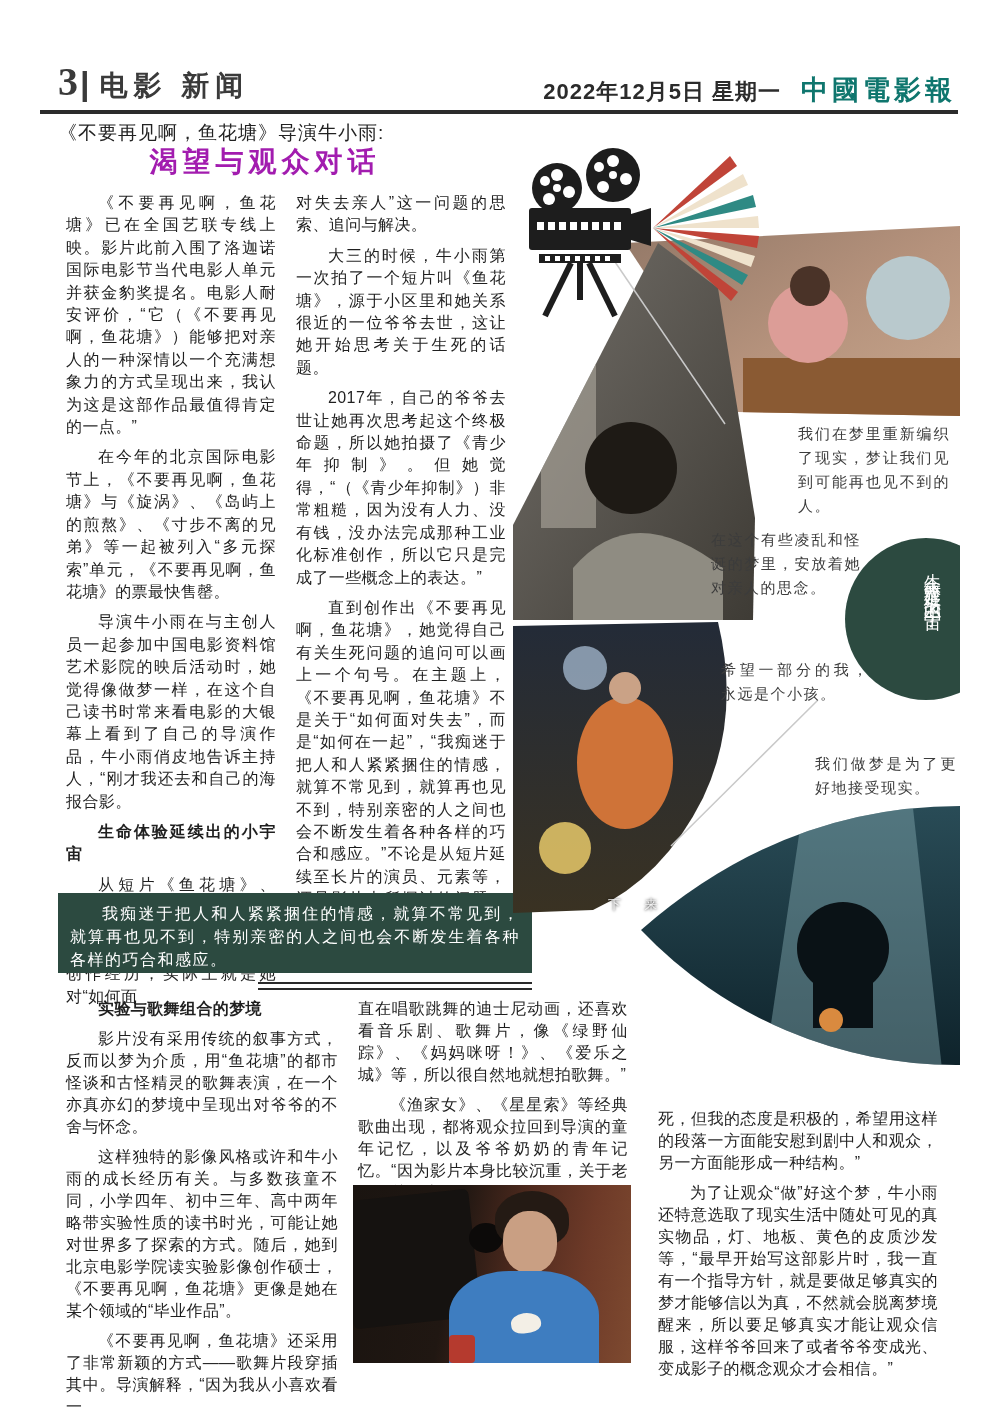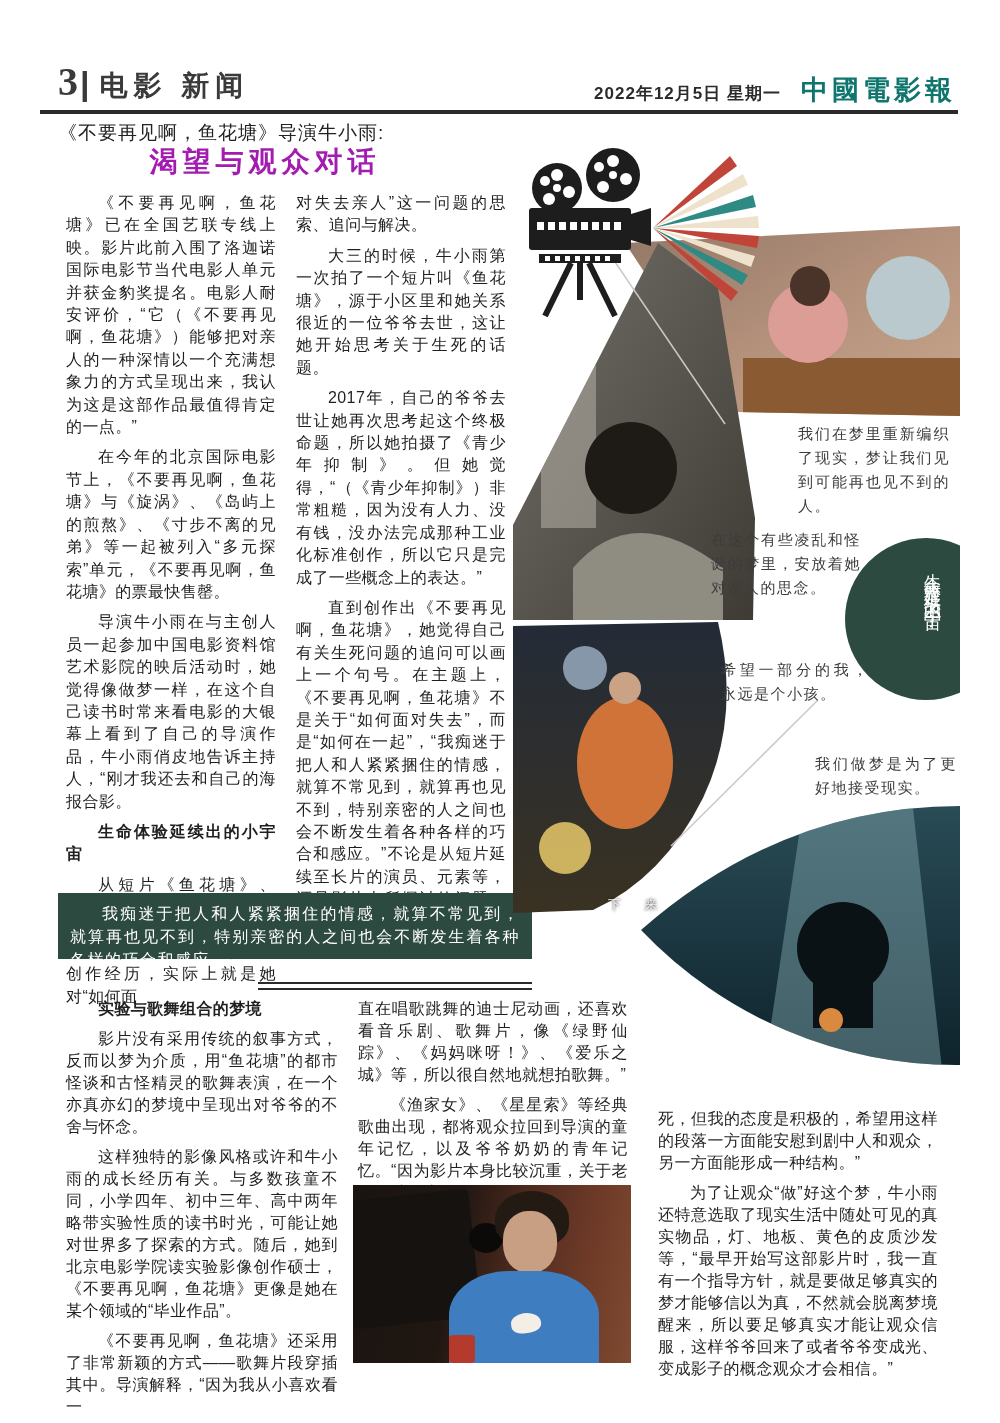--- a/index.html
+++ b/index.html
@@ -7,41 +7,41 @@
     position:relative;width:1000px;height:1423px;background:#ffffff;
     margin:0 auto;overflow:hidden;
     font-family:"Liberation Sans","DejaVu Sans",sans-serif;color:#1f1f1f;
   }
   
   .hdr-left{position:absolute;left:58px;top:58px;display:flex;align-items:baseline;color:#3a3a3a;}
   .hdr-pageno{font-size:40px;font-weight:bold;font-family:"Liberation Serif","DejaVu Serif",serif;}
   .hdr-bar{font-size:34px;font-weight:bold;margin:0 10px 0 2px;color:#3a3a3a;}
   .hdr-section{font-size:28px;font-weight:bold;letter-spacing:6px;}
   .hdr-right{position:absolute;right:44px;top:72px;display:flex;align-items:baseline;gap:20px;}
-  .hdr-date{font-size:17px;font-weight:bold;color:#2b2b2b;letter-spacing:1px;}
+  .hdr-date{font-size:22px;font-weight:bold;color:#2b2b2b;letter-spacing:1px;}
   .hdr-masthead{font-size:27px;font-weight:bold;color:#0f766e;
     font-family:"Liberation Serif","DejaVu Serif",serif;letter-spacing:4px;}
   .hdr-rule{position:absolute;left:40px;top:110px;width:918px;height:4px;background:#2b2b2b;}
   
   .kicker{position:absolute;left:58px;top:120px;font-size:19px;color:#222;letter-spacing:1px;}
   .headline{position:absolute;left:100px;top:143px;width:330px;text-align:center;
     font-size:28px;font-weight:bold;color:#a21caf;letter-spacing:5px;}
   
   .col{position:absolute;font-size:16px;line-height:22.4px;text-align:justify;
     letter-spacing:0.4px;color:#1f1f1f;}
   .col p{margin:8px;}
   .col p.ind{text-indent:2em;}
   .col p.sub{text-indent:2em;font-weight:bold;}
   .tcol1{left:58px;top:184px;width:226px;}
   .tcol2{left:288px;top:184px;width:226px;}
   .bcol1{left:58px;top:990px;width:288px;line-height:22px;}
   .bcol2{left:350px;top:990px;width:286px;line-height:22px;}
   .bcol3{left:650px;top:1100px;width:296px;line-height:22px;}
   
-  .quote-box{position:absolute;left:58px;top:893px;width:474px;height:66px;
+  .quote-box{position:absolute;left:58px;top:893px;width:474px;height:80px;
     background:#2c4a40;color:#fff;box-sizing:border-box;padding:9px 12px 0 12px;
     font-family:"Liberation Serif","DejaVu Serif",serif;font-size:16px;line-height:23px;
     letter-spacing:1.5px;text-align:justify;}
   .quote-text{text-indent:2em;margin:0;}
   .quote-attr{margin:0;text-align:right;padding-right:72px;letter-spacing:2px;}
   .dbl-rule{position:absolute;left:258px;top:982px;width:274px;height:4px;
     border-top:2px solid #2a2a2a;border-bottom:2px solid #2a2a2a;}
   
   .montage{position:absolute;left:513px;top:148px;width:447px;height:930px;overflow:hidden;}
   .montage-svg{position:absolute;left:0;top:0;}

